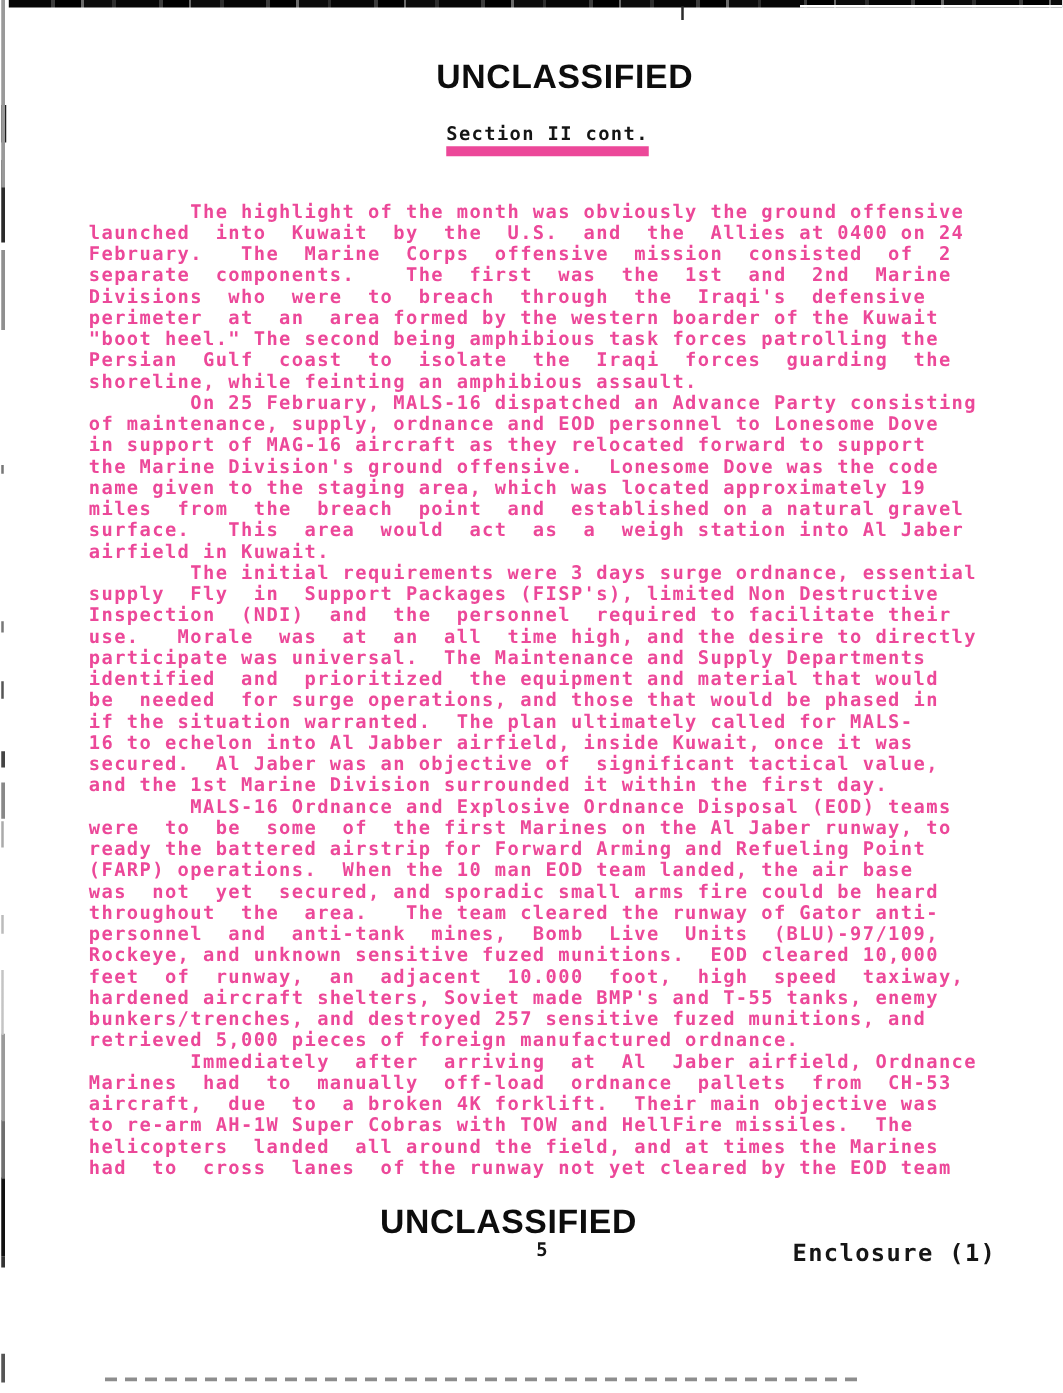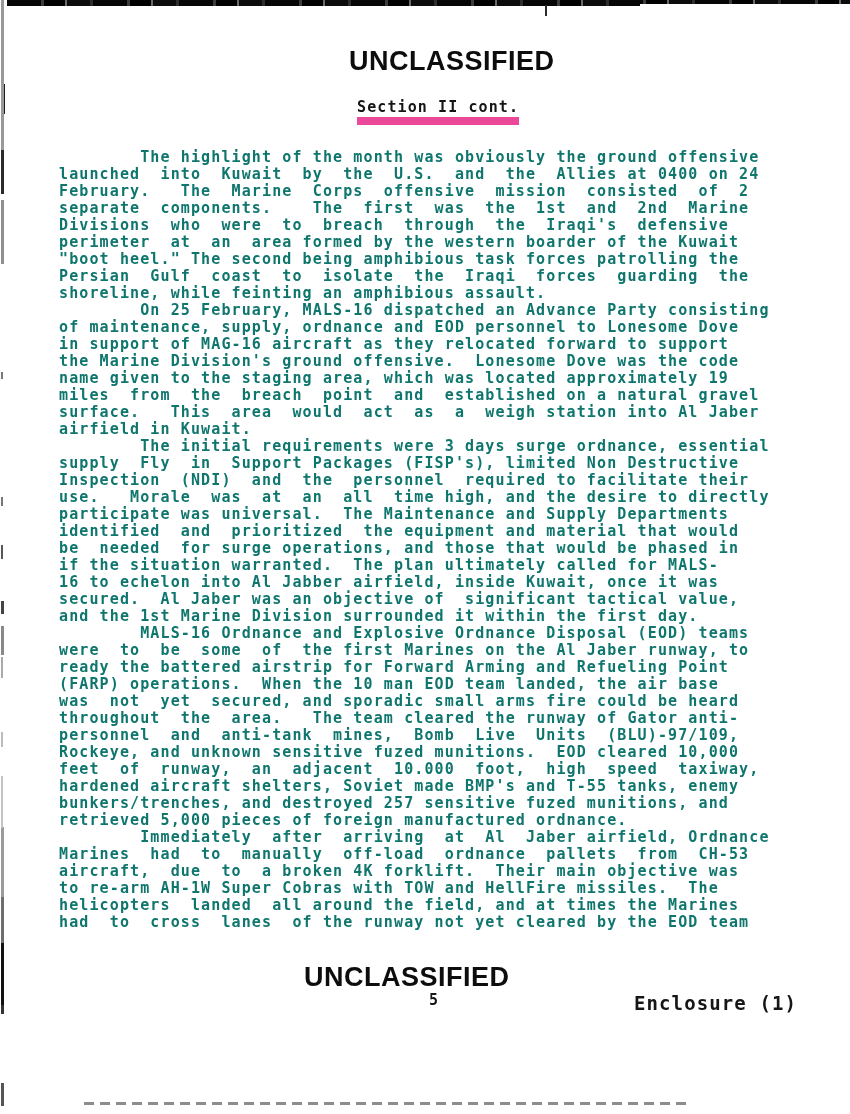--- a/index.html
+++ b/index.html
@@ -47,24 +47,24 @@
     font-family:"Liberation Sans",sans-serif;
     font-size:27px;font-weight:bold;letter-spacing:0.5px;color:#0d0d0d;
     line-height:26px;
   }
   .section-title{
     position:absolute;left:357px;top:99px;
     font-size:15px;font-weight:bold;letter-spacing:1.1px;color:#151515;
     line-height:16px;border-bottom:8px solid #ec4899;padding-bottom:2px;
   }
   .body-text{
-    position:absolute;left:55px;top:145px;margin:4px;
+    position:absolute;left:55px;top:145px;margin:16px;
     font-family:"DejaVu Sans Mono",monospace;
     font-size:15px;font-weight:bold;letter-spacing:1.12px;
-    line-height:17px;color:#0f766e;white-space:pre;
+    line-height:17px;color:#ec4899;white-space:pre;
   }
   .classification-bottom{
     position:absolute;left:304px;top:964px;
     font-family:"Liberation Sans",sans-serif;
     font-size:27px;font-weight:bold;letter-spacing:0.5px;color:#0d0d0d;
     line-height:26px;
   }
   .page-number{
     position:absolute;left:429px;top:991px;
     font-size:15px;font-weight:bold;letter-spacing:1.1px;color:#161616;

